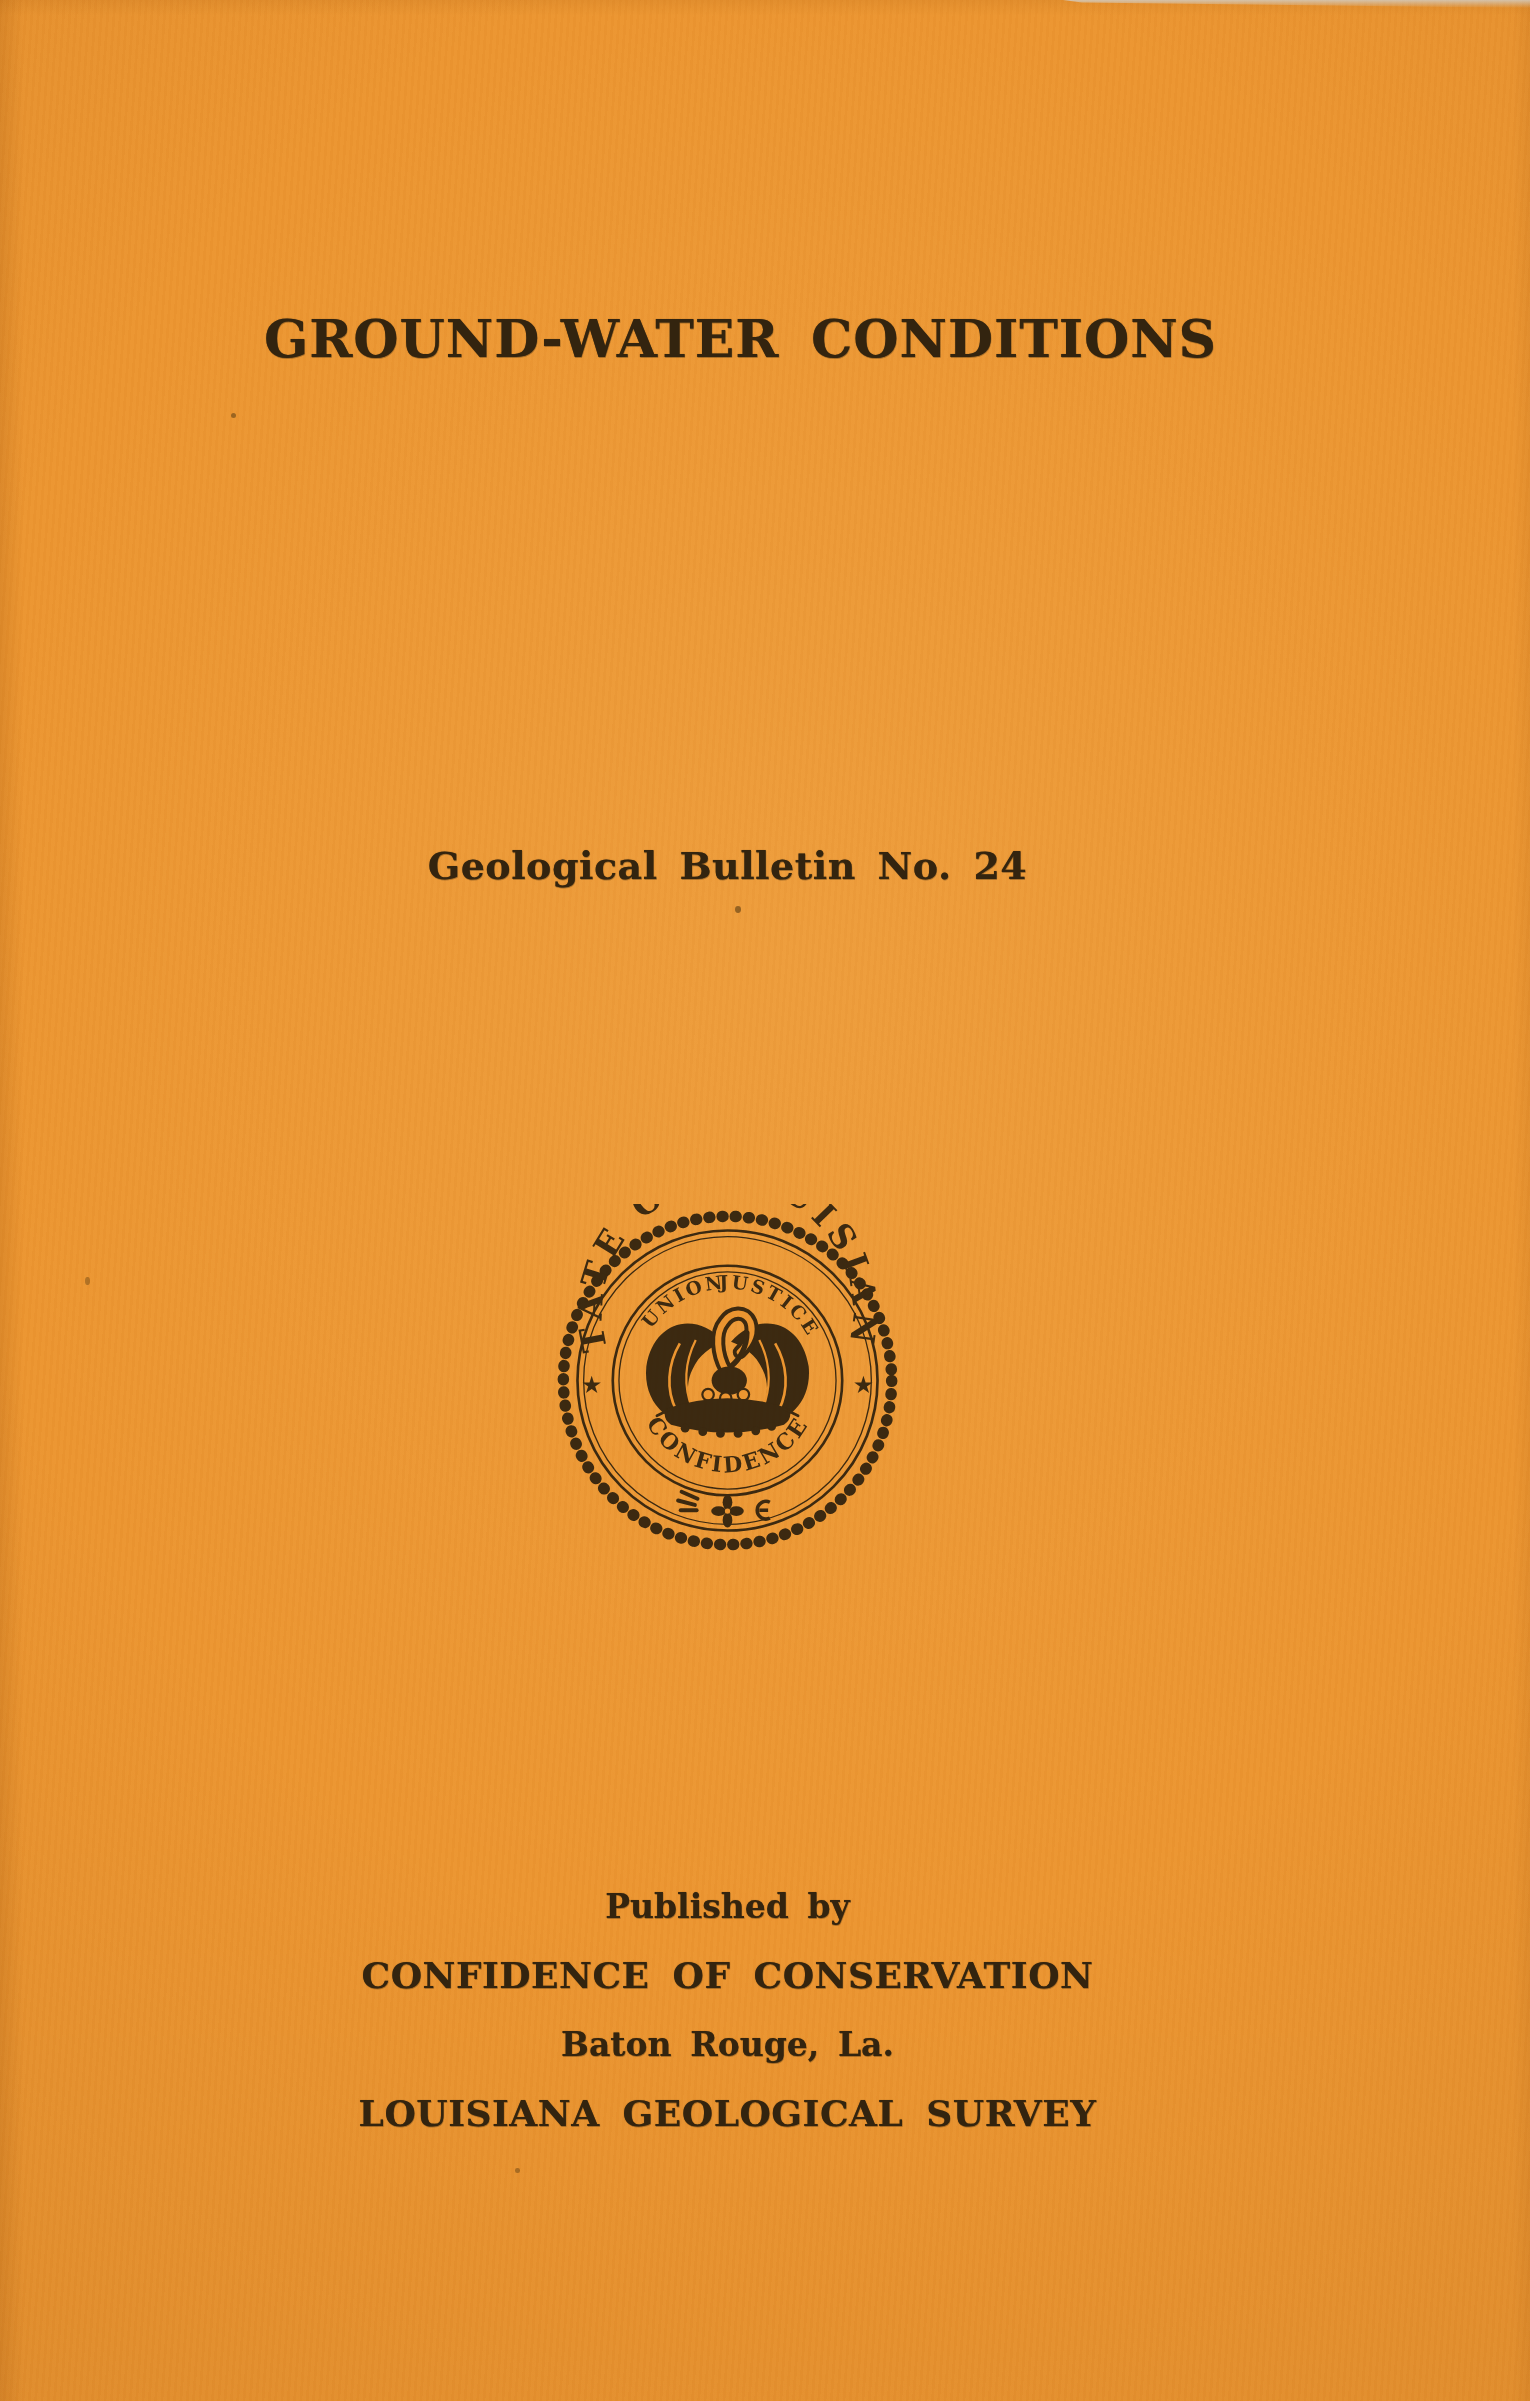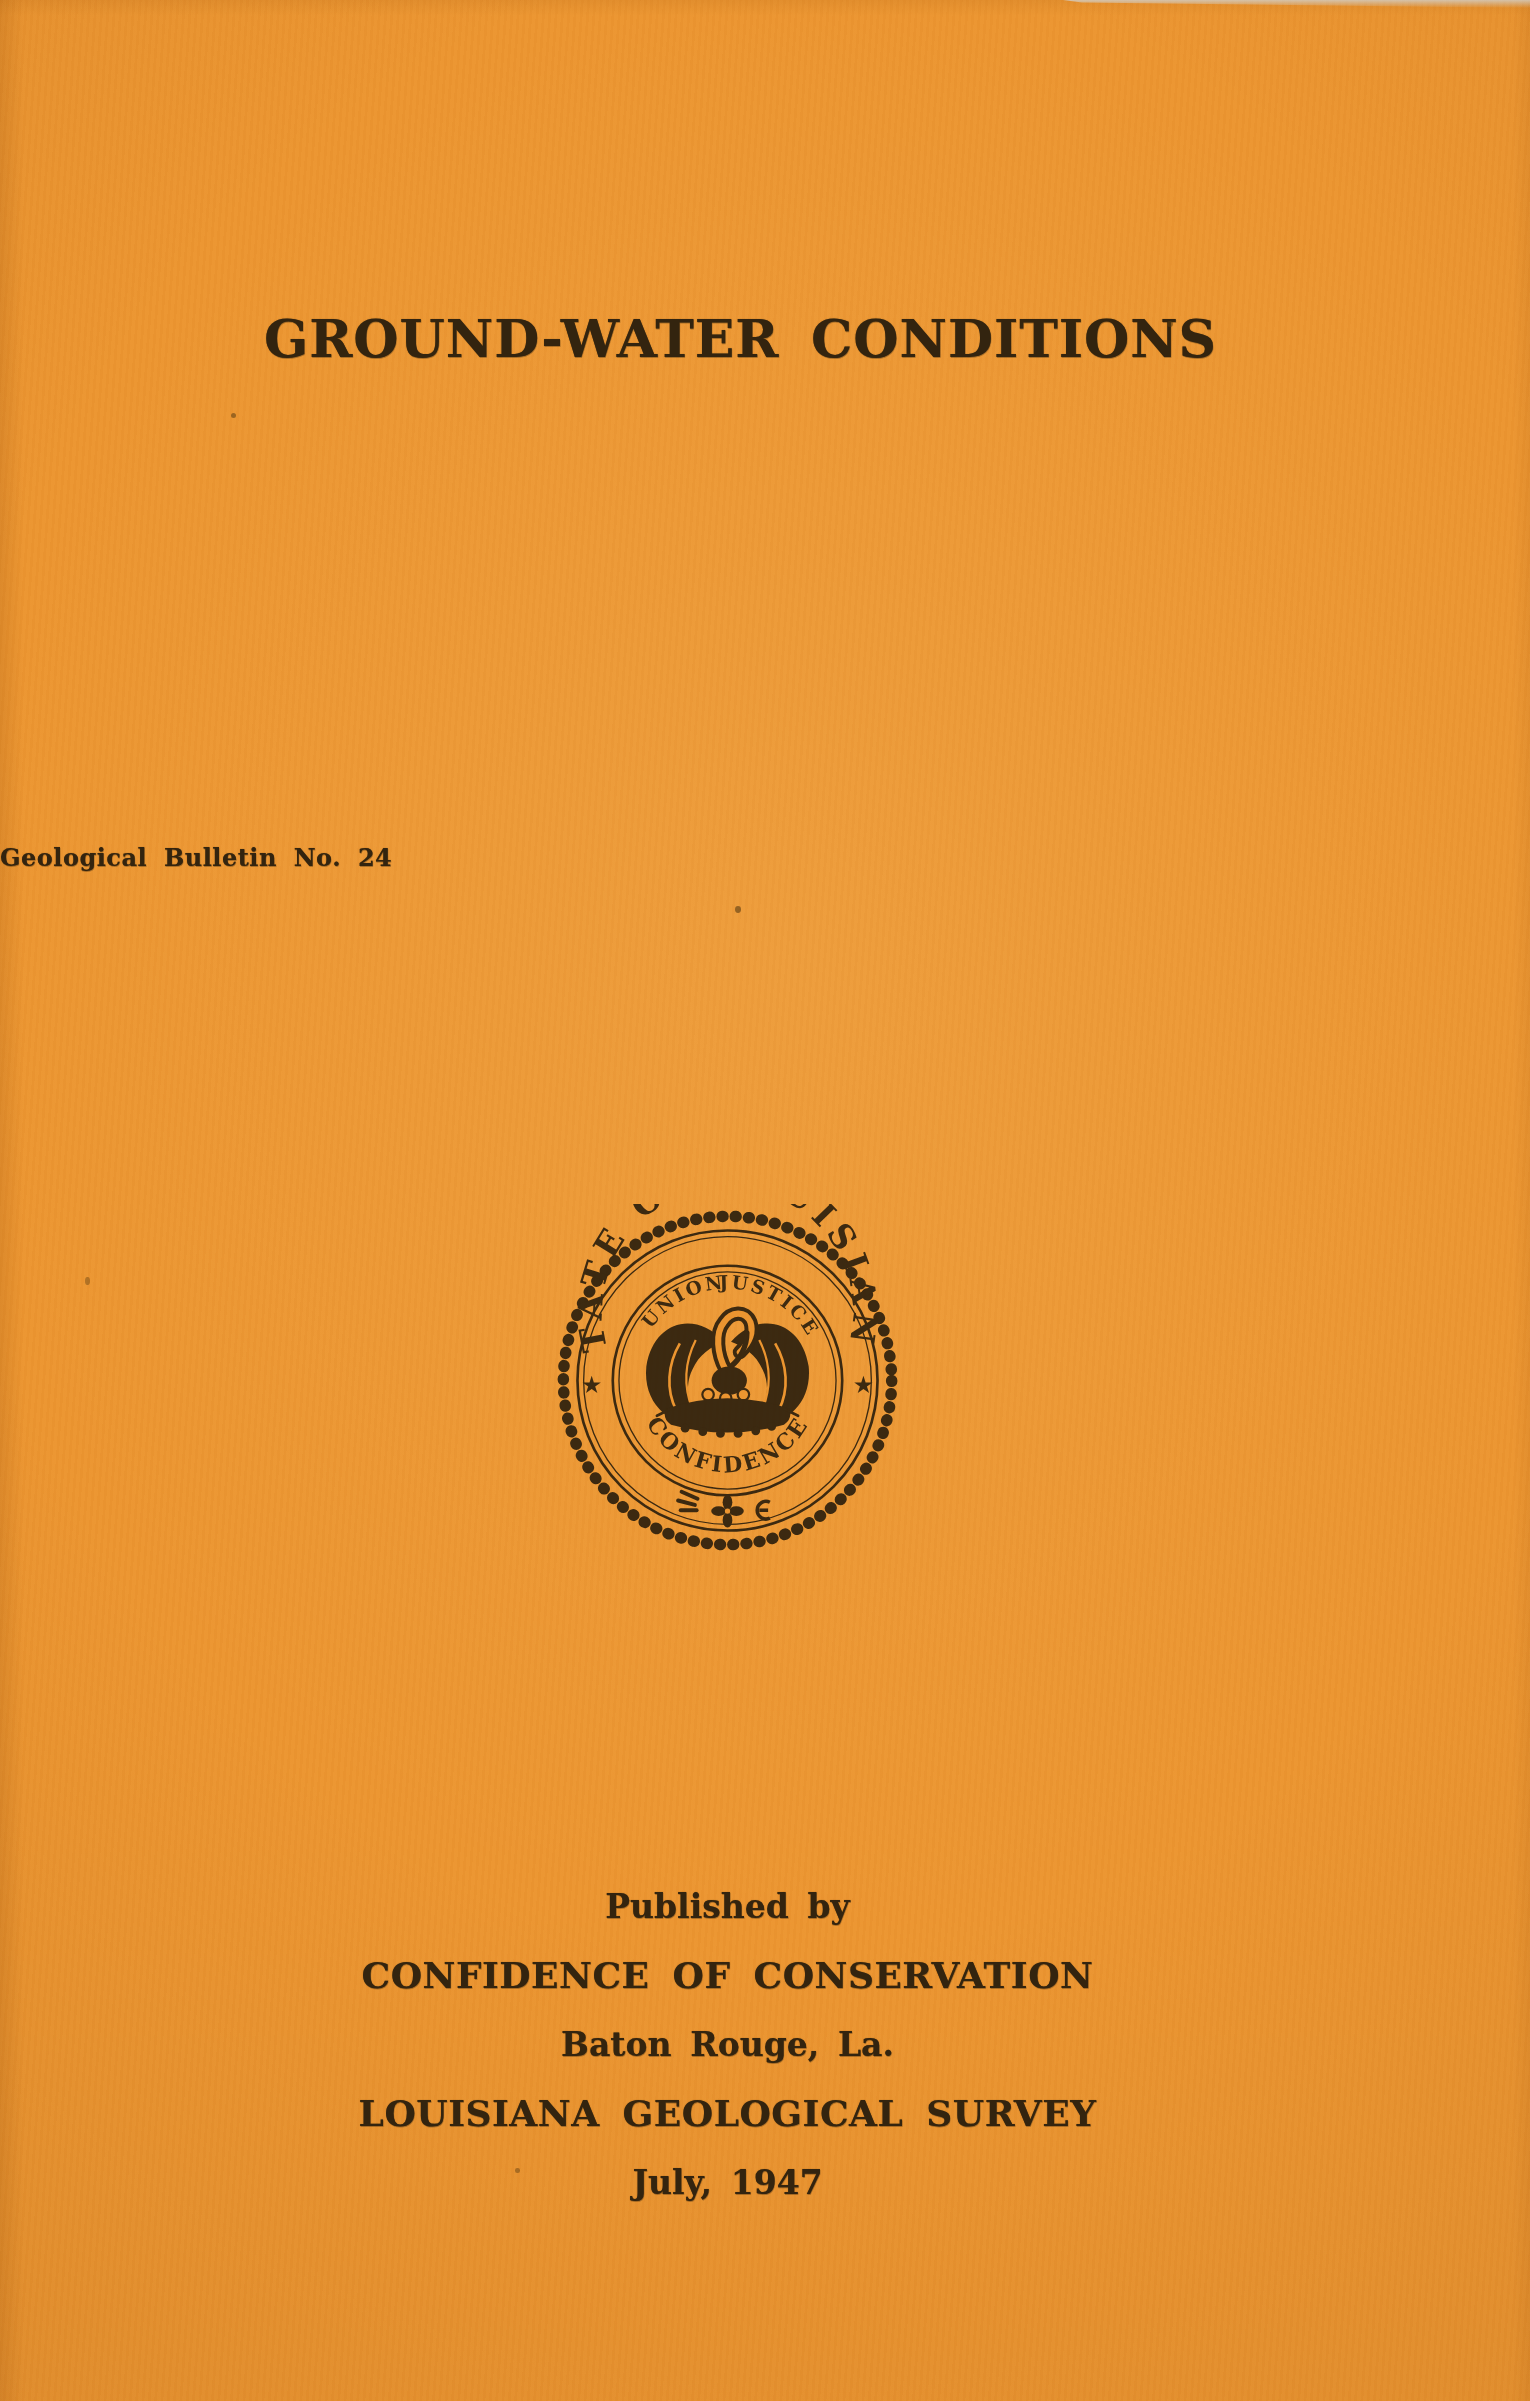--- a/index.html
+++ b/index.html
@@ -17,22 +17,22 @@
   }
   .content{position:absolute;left:0;top:0;width:1455px;height:100%;}
 
   .ink{color:var(--ink,#33240F);
        text-shadow:0 0 0.9px rgba(51,36,15,.6), 0.5px 0.5px 0 rgba(51,36,15,.3);}
 
   .title{position:absolute;top:283px;width:100%;text-align:center;
          font-size:52px;font-weight:700;line-height:86px;
          letter-spacing:0.9px;word-spacing:12.6px;}
 
-  .bulletin{position:absolute;top:843px;width:100%;text-align:left;
-            font-size:24px;font-weight:700;letter-spacing:0.5px;word-spacing:8px;}
+  .bulletin{position:absolute;top:843px;width:100%;text-align:center;
+            font-size:38px;font-weight:700;letter-spacing:0.5px;word-spacing:8px;}
 
   .seal-wrap{position:absolute;top:1204px;left:0;width:100%;
              display:flex;justify-content:center;}
   .seal-wrap svg{opacity:.95;}
 
   .publisher{position:absolute;top:1860px;width:100%;text-align:center;font-weight:700;}
   .pub-line{line-height:45px;margin-top:24px;}
   .pub-small{font-size:33px;word-spacing:7.2px;}
   .pub-large{font-size:36px;letter-spacing:0.5px;word-spacing:10px;}
 
@@ -154,21 +154,20 @@
           <path class="ink-stroke" stroke-width="4" d="M 236 347 L 246 347"></path>
         </g>
       </svg>
     </div>
 
     <div class="publisher ink">
       <div class="pub-line pub-small">Published by</div>
       <div class="pub-line pub-large">CONFIDENCE OF CONSERVATION</div>
       <div class="pub-line pub-small">Baton Rouge, La.</div>
       <div class="pub-line pub-large">LOUISIANA GEOLOGICAL SURVEY</div>
-      <div class="pub-line pub-small">July, 1947</div>
     </div>
 
     <div class="speck speck1"></div>
     <div class="speck speck2"></div>
     <div class="speck speck3"></div>
     <div class="speck speck4"></div>
     <div class="speck speck5"></div>
   </div>
 </div>
 

